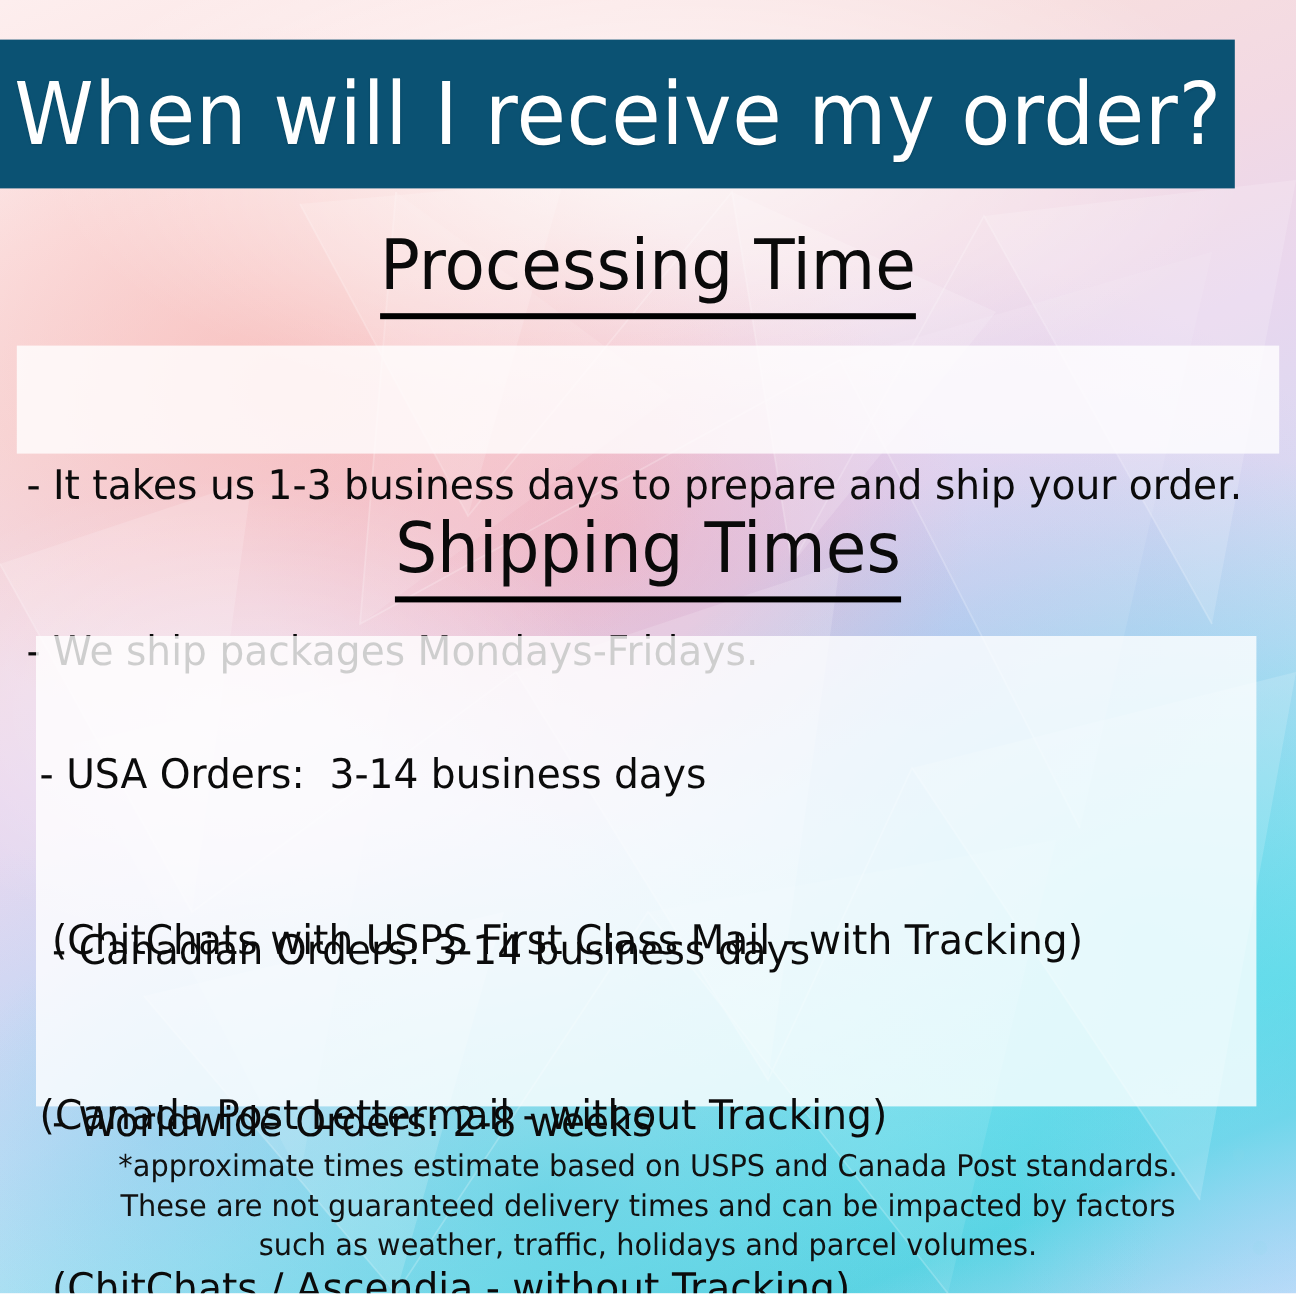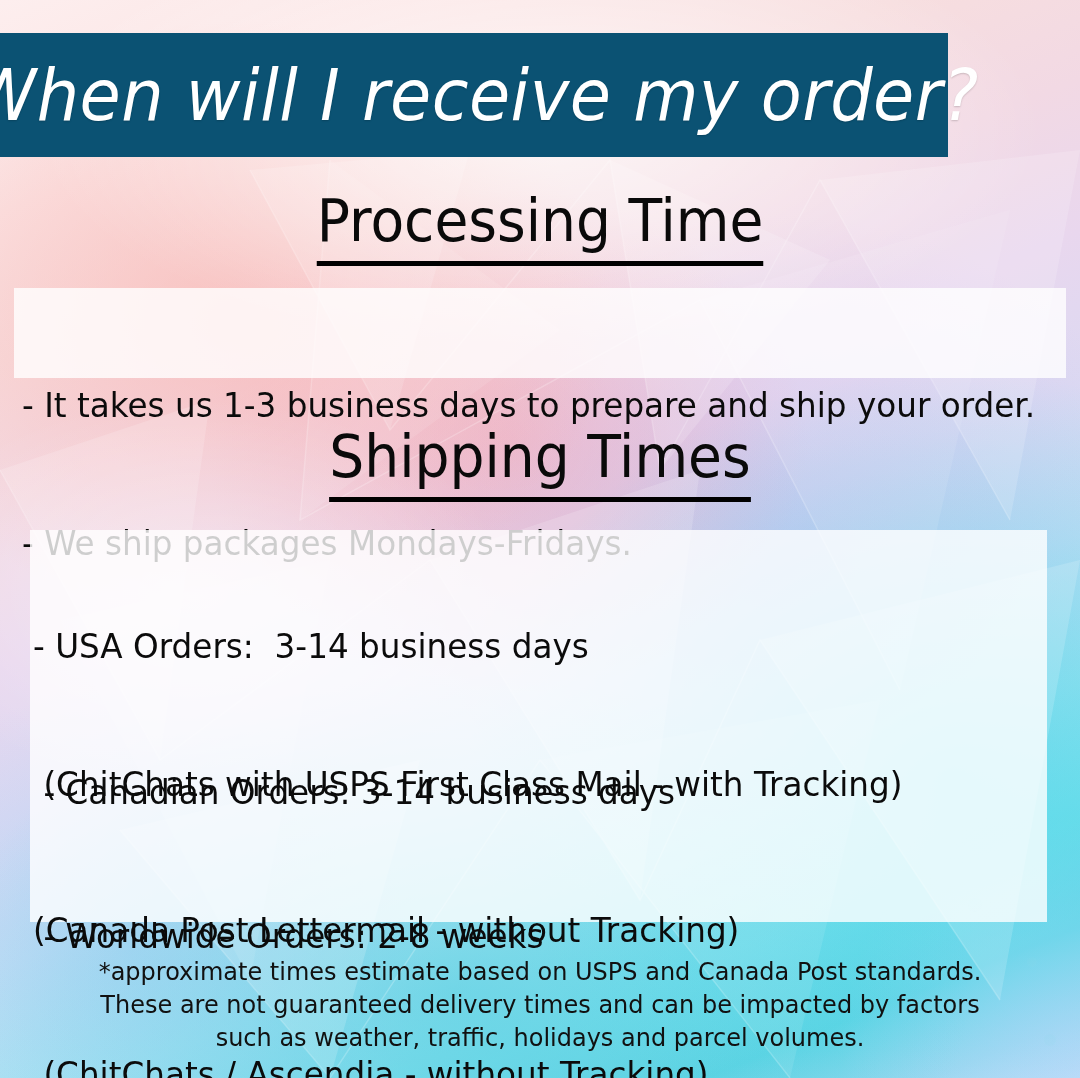--- a/index.html
+++ b/index.html
@@ -58,27 +58,26 @@
     background:
       radial-gradient(ellipse 700px 300px at 50% 12%, rgba(255,255,255,0.72) 0%, rgba(255,255,255,0) 72%),
       radial-gradient(ellipse 420px 260px at 18% 55%, rgba(255,255,255,0.40) 0%, rgba(255,255,255,0) 75%);
   }
 
   
   .header-band {
     position: absolute;
     left: 0;
     top: 33px;
-    width: 948px;
+    width: 1029px;
     height: 124px;
     background: #0b5273;
     display: flex;
     align-items: center;
     justify-content: center;
-    font-style: italic;
   }
   .header-title {
     color: #ffffff;
     font-size: 72px;
     line-height: 1;
     font-weight: 400;
     letter-spacing: 0.5px;
     white-space: nowrap;
     transform: scaleX(0.93);
     text-shadow: 0 1px 2px rgba(0,0,0,0.18);

